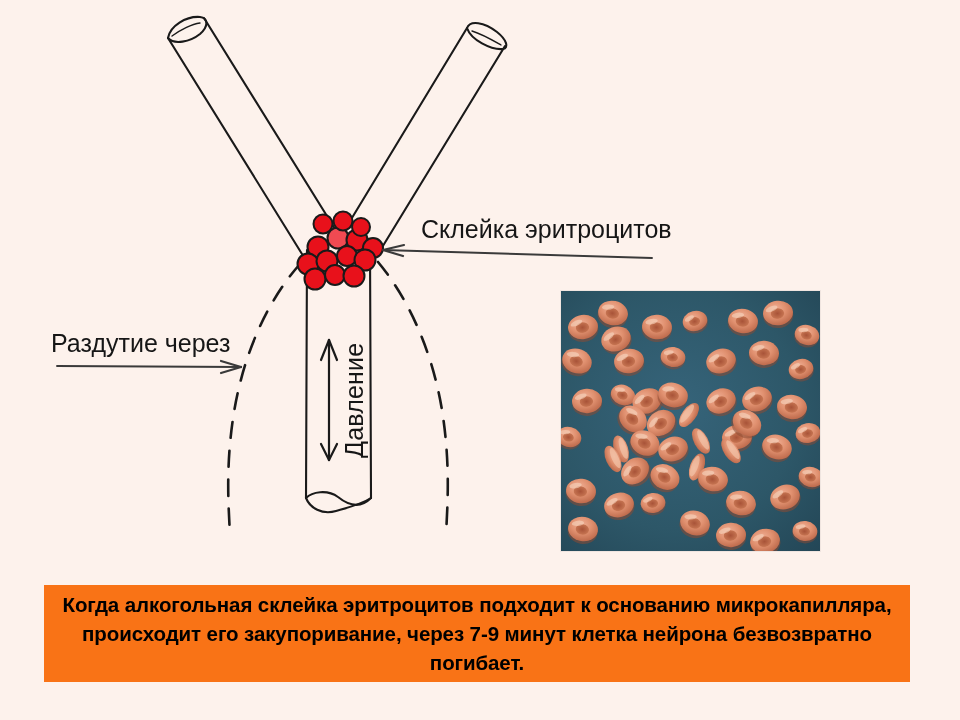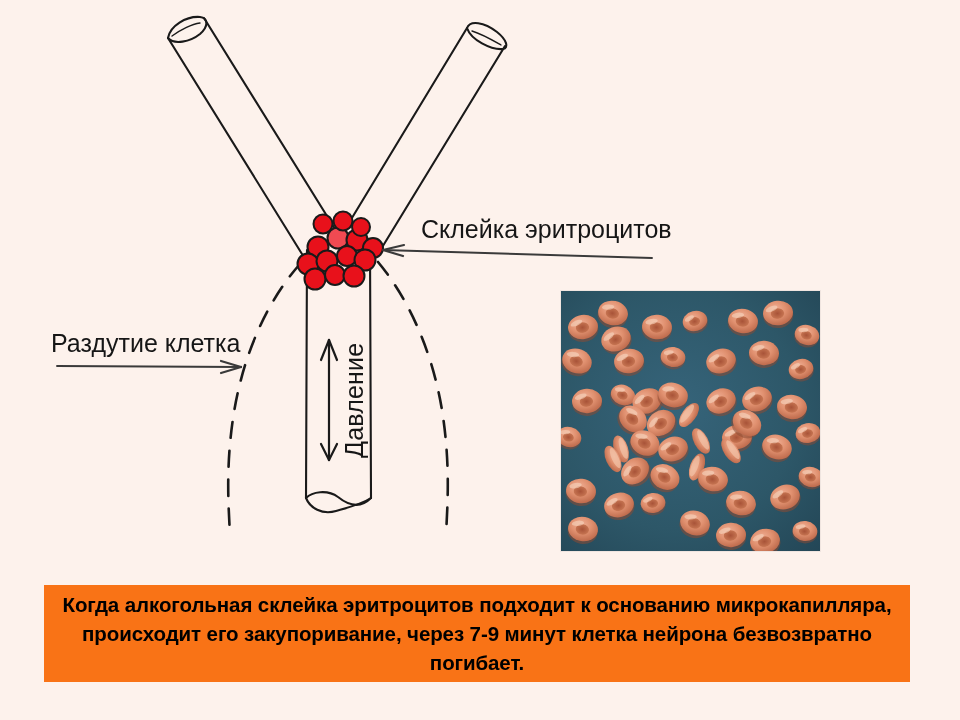--- a/index.html
+++ b/index.html
@@ -168,21 +168,21 @@
       <path d="M 329 340 L 321 360"></path>
       <path d="M 329 340 L 337 360"></path>
       <path d="M 329 460 L 321 444"></path>
       <path d="M 329 460 L 337 444"></path>
     </g>
 
   </svg>
 
   <div class="label" id="label-sklejka">Склейка эритроцитов</div>
 
-  <div class="label" id="label-razdutie">Раздутие клетка</div>
+  <div class="label" id="label-razdutie">Раздутие через</div>
 
   <div class="label" id="label-davlenie">Давление</div>
 
   <div id="photo">
     <svg width="259" height="260" viewBox="0 0 259 260">
       <defs>
         <radialGradient id="bgGrad" cx="45%" cy="45%" r="78%">
           <stop offset="0%" stop-color="#36647a"></stop>
           <stop offset="60%" stop-color="#2d5768"></stop>
           <stop offset="100%" stop-color="#234656"></stop>

